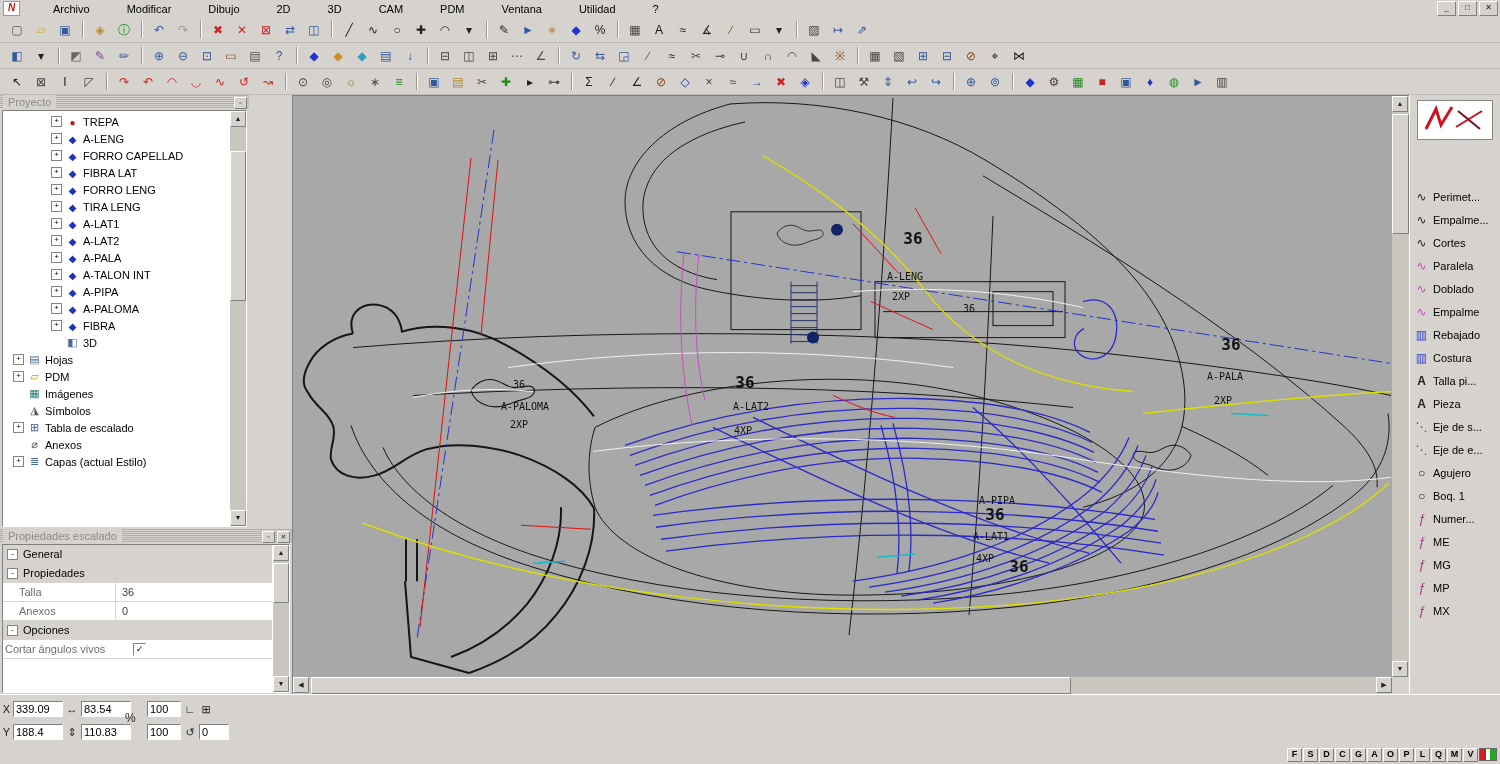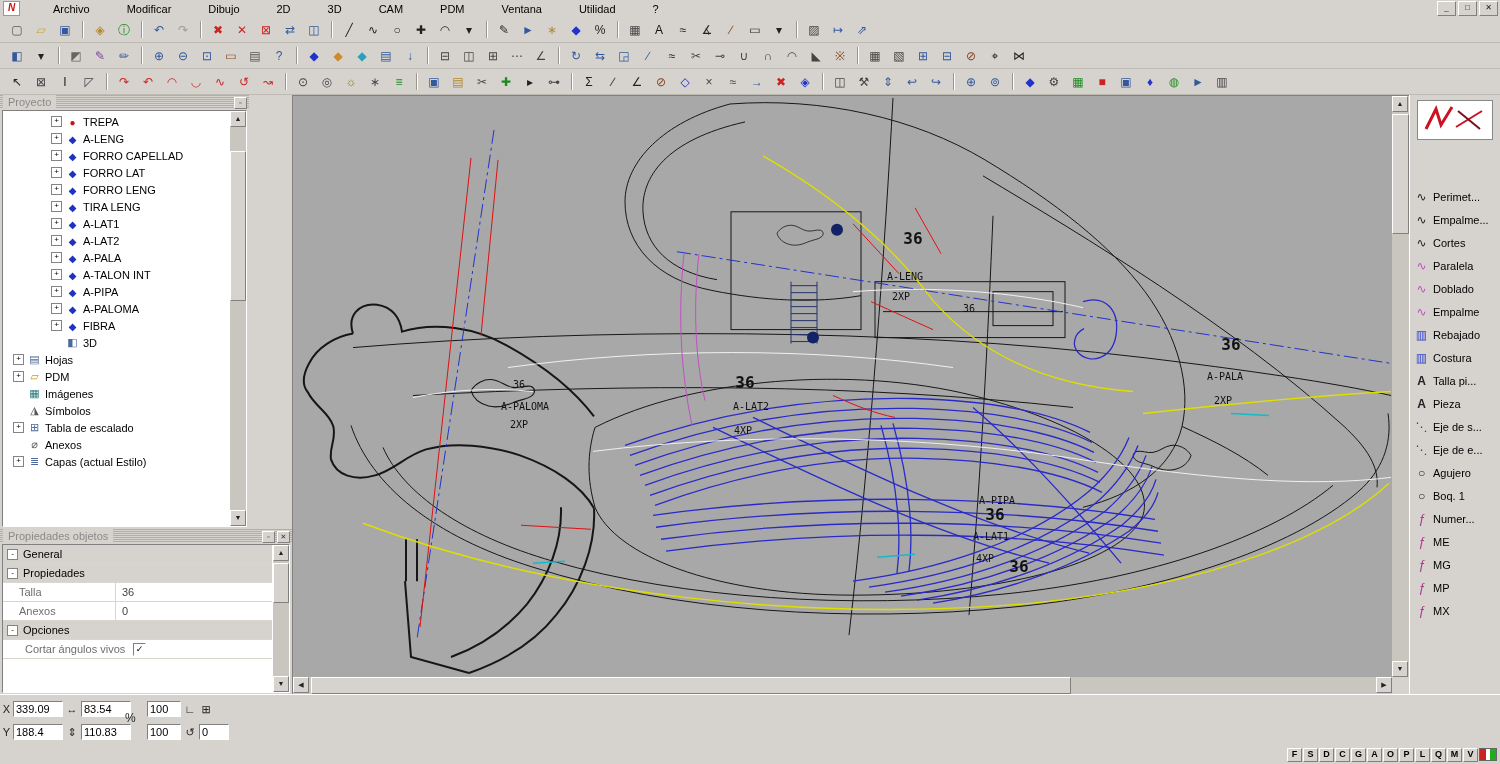--- a/index.html
+++ b/index.html
@@ -546,21 +546,21 @@
 
           <div class="tree-row" data-level="2">
             <span class="expander" data-expand="+">+</span>
             <span class="tree-icon" data-icon="diamond"></span>
             <span class="tree-label">FORRO CAPELLAD</span>
           </div>
 
           <div class="tree-row" data-level="2">
             <span class="expander" data-expand="+">+</span>
             <span class="tree-icon" data-icon="diamond"></span>
-            <span class="tree-label">FORRO LAT</span>
+            <span class="tree-label">FIBRA LAT</span>
           </div>
 
           <div class="tree-row" data-level="2">
             <span class="expander" data-expand="+">+</span>
             <span class="tree-icon" data-icon="diamond"></span>
             <span class="tree-label">FORRO LENG</span>
           </div>
 
           <div class="tree-row" data-level="2">
             <span class="expander" data-expand="+">+</span>
@@ -661,21 +661,21 @@
       <div class="sb-v">
         <span class="sb-btn" style="top:0">▲</span>
         <span class="sb-thumb" style="top:40px;height:150px;left:0;right:0"></span>
         <span class="sb-btn" style="bottom:0">▼</span>
       </div>
     </div>
   </div>
 
   <div id="props-panel">
     <div class="panel-title">
-      <span class="panel-title-label">Propiedades objetos</span>
+      <span class="panel-title-label">Propiedades escalado</span>
       <span class="panel-btns">
 
       <span class="mini-btn">▫</span>
           <span class="mini-btn">✕</span>
         </span>
     </div>
     <div class="props-body">
       <div class="prows">
         <div class="prow section">
           <span class="collapse-box">-</span>
@@ -691,21 +691,21 @@
         </div>
         <div class="prow">
           <span class="plabel">Anexos</span>
           <span class="pvalue">0</span>
         </div>
         <div class="prow section">
           <span class="collapse-box">-</span>
           <span>Opciones</span>
         </div>
         <div class="prow">
-          <span class="plabel" style="padding-left:22px;width:130px">Cortar ángulos vivos</span>
+          <span class="plabel" style="padding-left:2px;width:130px">Cortar ángulos vivos</span>
           <span class="checkbox">✓</span>
         </div>
       </div>
       <div class="sb-v">
         <span class="sb-btn" style="top:0">▲</span>
         <span class="sb-thumb" style="top:18px;height:40px;left:0;right:0"></span>
         <span class="sb-btn" style="bottom:0">▼</span>
       </div>
     </div>
   </div>

